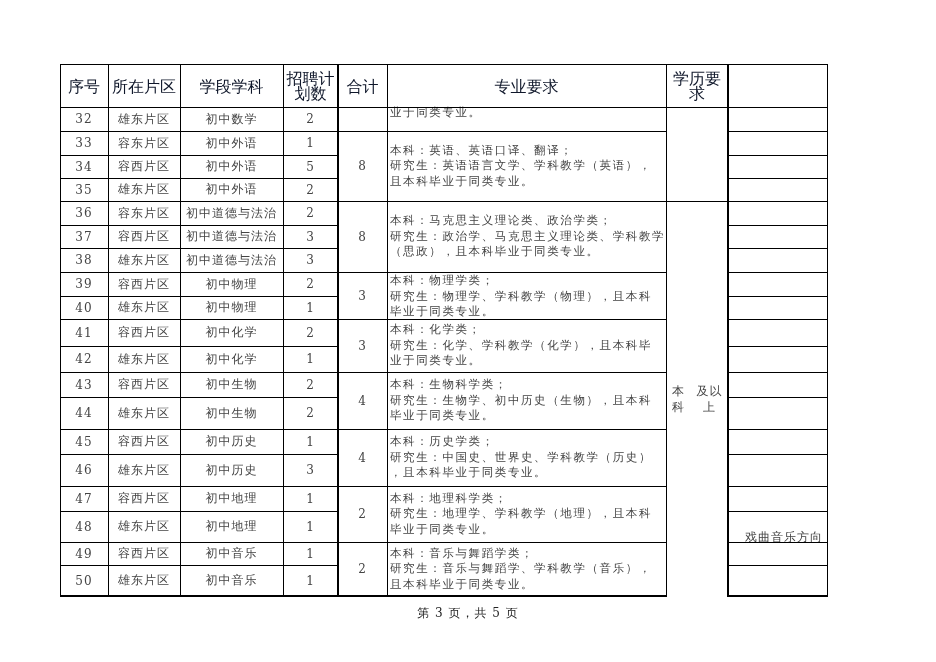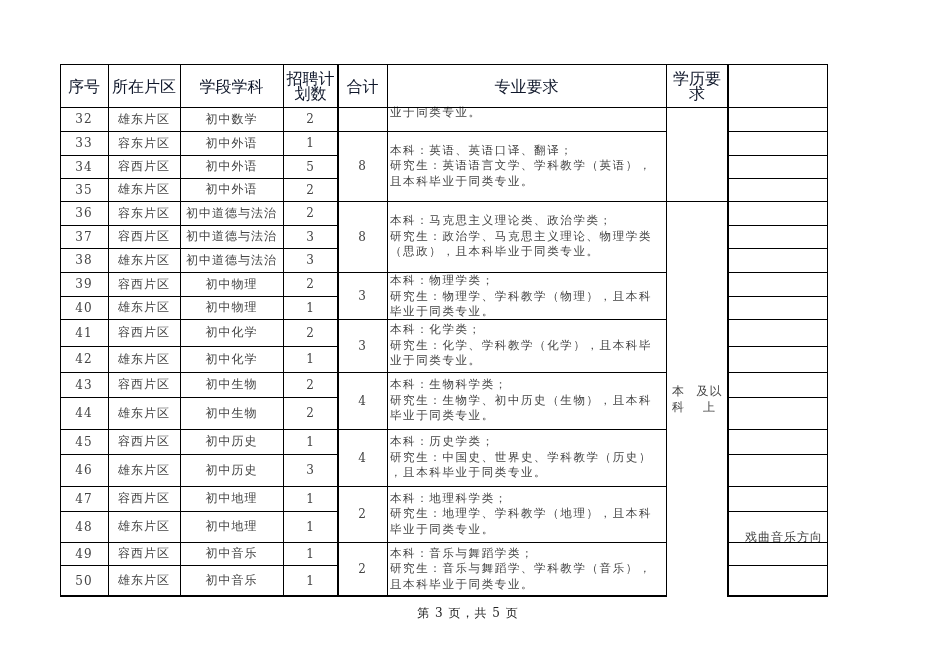--- a/index.html
+++ b/index.html
@@ -151,21 +151,21 @@
   <div class="cell" style="left:338px;top:107px;width:49px;height:24px;"></div>
   <div class="cell req" style="left:387px;top:100px;width:279px;height:20px;align-items:flex-end;">业于同类专业。</div>
 
   <div class="cell" style="left:338px;top:131px;width:49px;height:70px;">8</div>
   <div class="cell req" style="left:387px;top:131px;width:279px;height:70px;">本科：英语、英语口译、翻译；
 研究生：英语语言文学、学科教学（英语），
 且本科毕业于同类专业。</div>
 
   <div class="cell" style="left:338px;top:201px;width:49px;height:71px;">8</div>
   <div class="cell req" style="left:387px;top:201px;width:279px;height:71px;">本科：马克思主义理论类、政治学类；
-研究生：政治学、马克思主义理论、物理学类
+研究生：政治学、马克思主义理论类、学科教学
 （思政），且本科毕业于同类专业。</div>
 
   <div class="cell" style="left:338px;top:272px;width:49px;height:47px;">3</div>
   <div class="cell req req-top" style="left:387px;top:272px;width:279px;height:47px;">本科：物理学类；
 研究生：物理学、学科教学（物理），且本科
 毕业于同类专业。</div>
 
   <div class="cell" style="left:338px;top:319px;width:49px;height:53px;">3</div>
   <div class="cell req" style="left:387px;top:319px;width:279px;height:53px;">本科：化学类；
 研究生：化学、学科教学（化学），且本科毕

